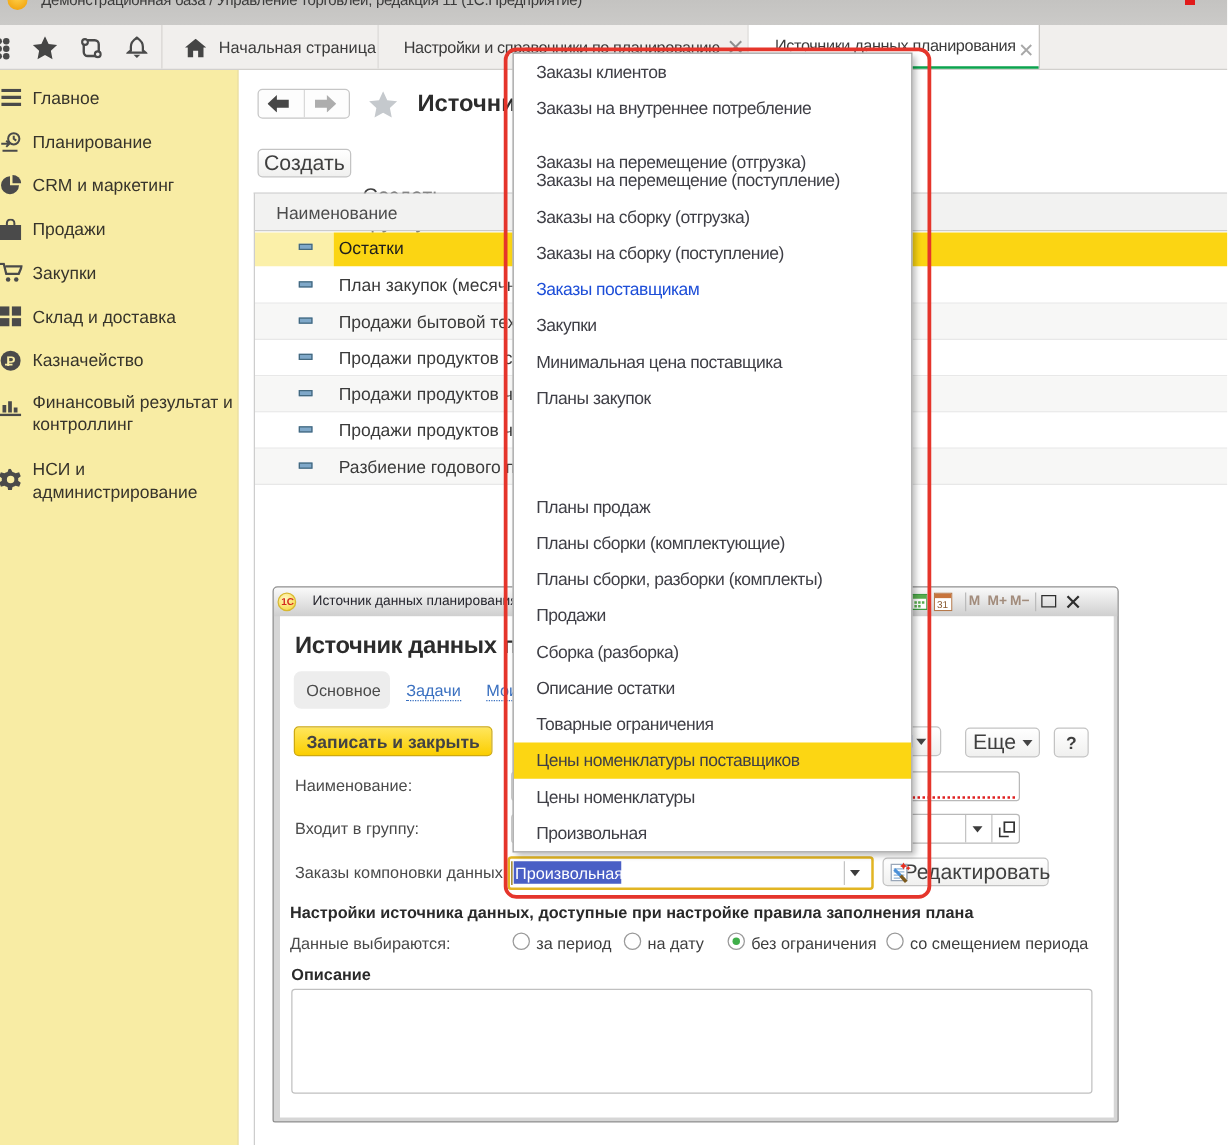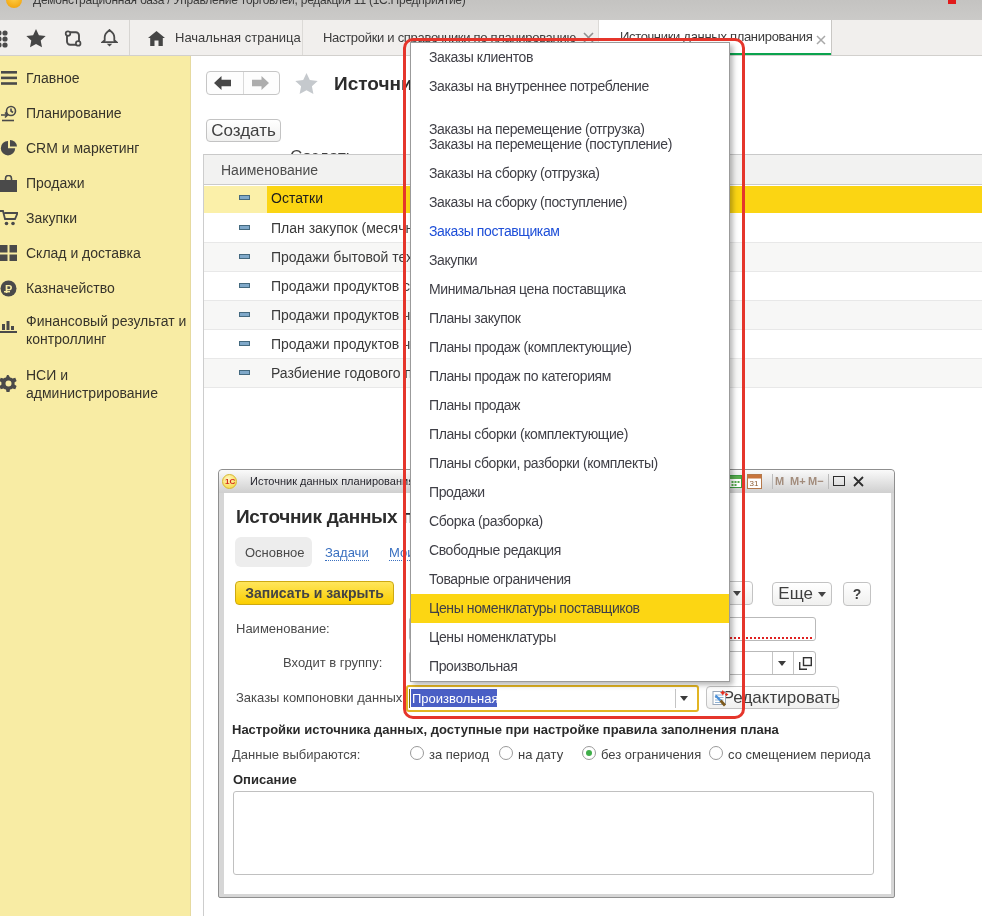--- a/index.html
+++ b/index.html
@@ -250,21 +250,21 @@
       <div class="btn" style="left:417px;top:88px;width:112px;height:24px;">
           <span style="position:absolute;left:91px;top:9px;width:0;height:0;border-left:4px solid transparent;border-right:4px solid transparent;border-top:5px solid #444;"></span>
           <span style="position:absolute;left:84px;top:6px;width:4px;height:10px;background:#3f6fc9;"></span>
         </div>
       <div class="btn" style="left:548px;top:89px;width:60px;height:24px;">Еще&nbsp;<span style="display:inline-block;width:0;height:0;border-left:4px solid transparent;border-right:4px solid transparent;border-top:5px solid #444;"></span></div>
       <div class="btn" style="left:619px;top:89px;width:28px;height:24px;font-weight:bold;font-size:14px;">?</div>
 
       <div class="abs" style="left:12px;top:128px;font-size:13px;color:#4a4a4a;">Наименование:</div>
       <div class="abs" style="left:185px;top:124px;width:407px;height:24px;border:1px solid #b9b9b9;border-radius:3px;box-sizing:border-box;"></div>
       <div class="abs" style="left:187px;top:144px;width:401px;height:0;border-bottom:2px dotted #e02020;"></div>
-      <div class="abs" style="left:12px;top:162px;font-size:13px;color:#4a4a4a;margin-left:47px;">Входит в группу:</div>
+      <div class="abs" style="left:12px;top:162px;font-size:13px;color:#4a4a4a;">Входит в группу:</div>
       <div class="abs" style="left:185px;top:158px;width:407px;height:24px;border:1px solid #b9b9b9;border-radius:3px;box-sizing:border-box;">
         <div class="abs" style="left:362px;top:0;width:1px;height:22px;background:#c4c4c4;"></div>
         <div class="abs" style="left:383px;top:0;width:1px;height:22px;background:#c4c4c4;"></div>
         <span style="position:absolute;left:368px;top:9px;width:0;height:0;border-left:4.5px solid transparent;border-right:4.5px solid transparent;border-top:5.5px solid #3c3c3c;"></span>
         <svg style="position:absolute;left:389px;top:5px;" width="13" height="13" viewBox="0 0 13 13">
             <g fill="none" stroke="#333" stroke-width="1.4">
               <rect x="4.5" y="0.7" width="7.8" height="7.8"></rect>
               <path d="M8 12.3 L0.7 12.3 L0.7 5"></path>
             </g>
           </svg>
@@ -331,43 +331,37 @@
       </div>
     <div class="abs" style="left:0;top:203px;width:318px;height:29px;">
         <div class="abs" style="left:18px;top:6px;font-size:14px;letter-spacing:-0.4px;color:#3f3f46;white-space:nowrap;">Закупки</div>
       </div>
     <div class="abs" style="left:0;top:232px;width:318px;height:29px;">
         <div class="abs" style="left:18px;top:6px;font-size:14px;letter-spacing:-0.4px;color:#3f3f46;white-space:nowrap;">Минимальная цена поставщика</div>
       </div>
     <div class="abs" style="left:0;top:261px;width:318px;height:29px;">
         <div class="abs" style="left:18px;top:6px;font-size:14px;letter-spacing:-0.4px;color:#3f3f46;white-space:nowrap;">Планы закупок</div>
       </div>
-    <div class="abs" style="left:0;top:290px;width:318px;height:29px;">
-        <div class="abs" style="left:18px;top:6px;font-size:14px;letter-spacing:-0.4px;color:#3f3f46;white-space:nowrap;">Планы продаж (комплектующие)</div>
-      </div>
-    <div class="abs" style="left:0;top:319px;width:318px;height:29px;">
-        <div class="abs" style="left:18px;top:6px;font-size:14px;letter-spacing:-0.4px;color:#3f3f46;white-space:nowrap;">Планы продаж по категориям</div>
-      </div>
     <div class="abs" style="left:0;top:348px;width:318px;height:29px;">
         <div class="abs" style="left:18px;top:6px;font-size:14px;letter-spacing:-0.4px;color:#3f3f46;white-space:nowrap;">Планы продаж</div>
       </div>
     <div class="abs" style="left:0;top:377px;width:318px;height:29px;">
         <div class="abs" style="left:18px;top:6px;font-size:14px;letter-spacing:-0.4px;color:#3f3f46;white-space:nowrap;">Планы сборки (комплектующие)</div>
       </div>
     <div class="abs" style="left:0;top:406px;width:318px;height:29px;">
         <div class="abs" style="left:18px;top:6px;font-size:14px;letter-spacing:-0.4px;color:#3f3f46;white-space:nowrap;">Планы сборки, разборки (комплекты)</div>
       </div>
     <div class="abs" style="left:0;top:435px;width:318px;height:29px;">
         <div class="abs" style="left:18px;top:6px;font-size:14px;letter-spacing:-0.4px;color:#3f3f46;white-space:nowrap;">Продажи</div>
       </div>
     <div class="abs" style="left:0;top:464px;width:318px;height:29px;">
         <div class="abs" style="left:18px;top:6px;font-size:14px;letter-spacing:-0.4px;color:#3f3f46;white-space:nowrap;">Сборка (разборка)</div>
       </div>
     <div class="abs" style="left:0;top:493px;width:318px;height:29px;">
-        <div class="abs" style="left:18px;top:6px;font-size:14px;letter-spacing:-0.4px;color:#3f3f46;white-space:nowrap;">Свободные редакция</div>
+        <div class="abs" style="left:18px;top:6px;font-size:14px;letter-spacing:-0.4px;color:#3f3f46;white-space:nowrap;">Описание остатки</div>
       </div>
     <div class="abs" style="left:0;top:522px;width:318px;height:29px;">
         <div class="abs" style="left:18px;top:6px;font-size:14px;letter-spacing:-0.4px;color:#3f3f46;white-space:nowrap;">Товарные ограничения</div>
       </div>
     <div class="abs" style="left:0;top:551px;width:318px;height:29px;background:#fcd613;">
         <div class="abs" style="left:18px;top:6px;font-size:14px;letter-spacing:-0.4px;color:#3f3f46;white-space:nowrap;">Цены номенклатуры поставщиков</div>
       </div>
     <div class="abs" style="left:0;top:580px;width:318px;height:29px;">
         <div class="abs" style="left:18px;top:6px;font-size:14px;letter-spacing:-0.4px;color:#3f3f46;white-space:nowrap;">Цены номенклатуры</div>
       </div>

